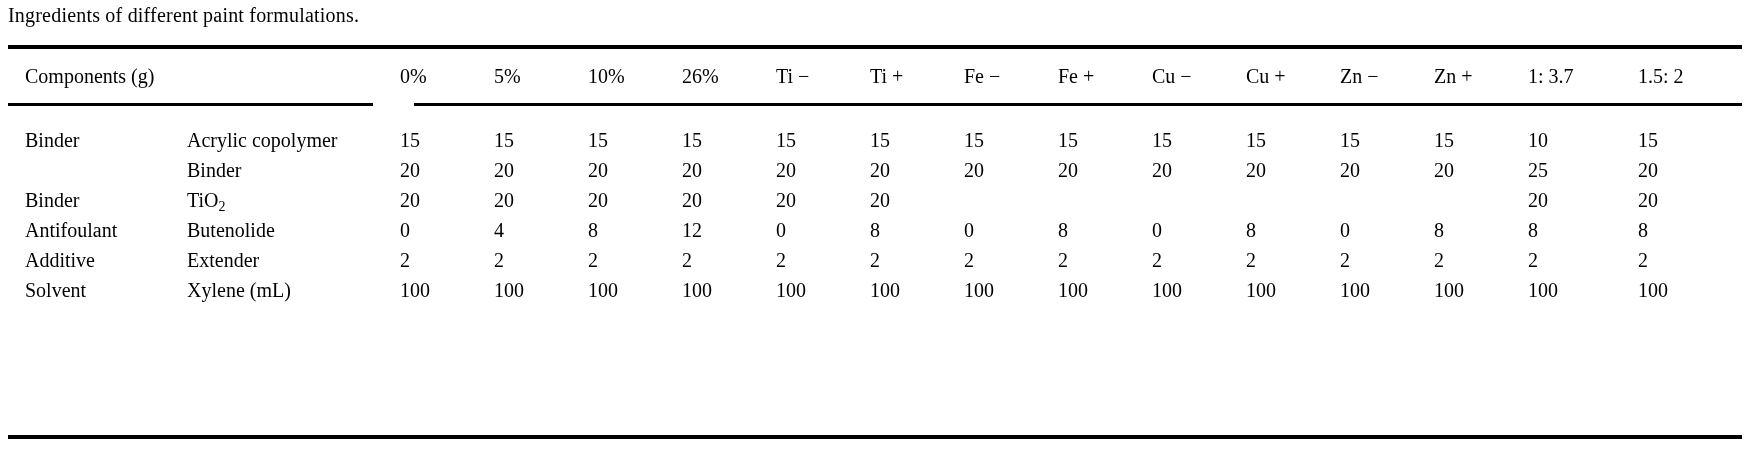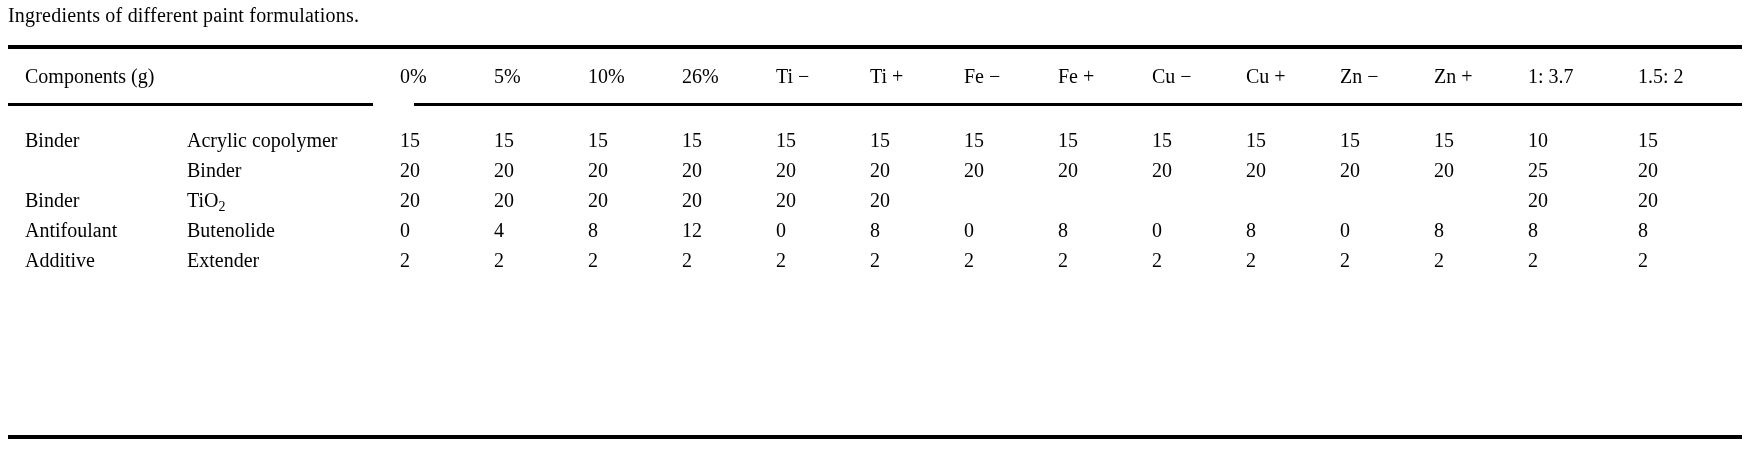--- a/index.html
+++ b/index.html
@@ -203,15 +203,33 @@
           <td>2</td>
           <td>2</td>
           <td>2</td>
           <td>2</td>
           <td>2</td>
           <td>2</td>
           <td>2</td>
           <td>2</td>
           <td>2</td>
         </tr>
+        <tr>
+          <td class="cat">Solvent</td>
+          <td>Xylene (mL)</td>
+          <td>100</td>
+          <td>100</td>
+          <td>100</td>
+          <td>100</td>
+          <td>100</td>
+          <td>100</td>
+          <td>100</td>
+          <td>100</td>
+          <td>100</td>
+          <td>100</td>
+          <td>100</td>
+          <td>100</td>
+          <td>100</td>
+          <td>100</td>
+        </tr>
       </tbody>
   </table>
 </div>
 
 </body></html>

